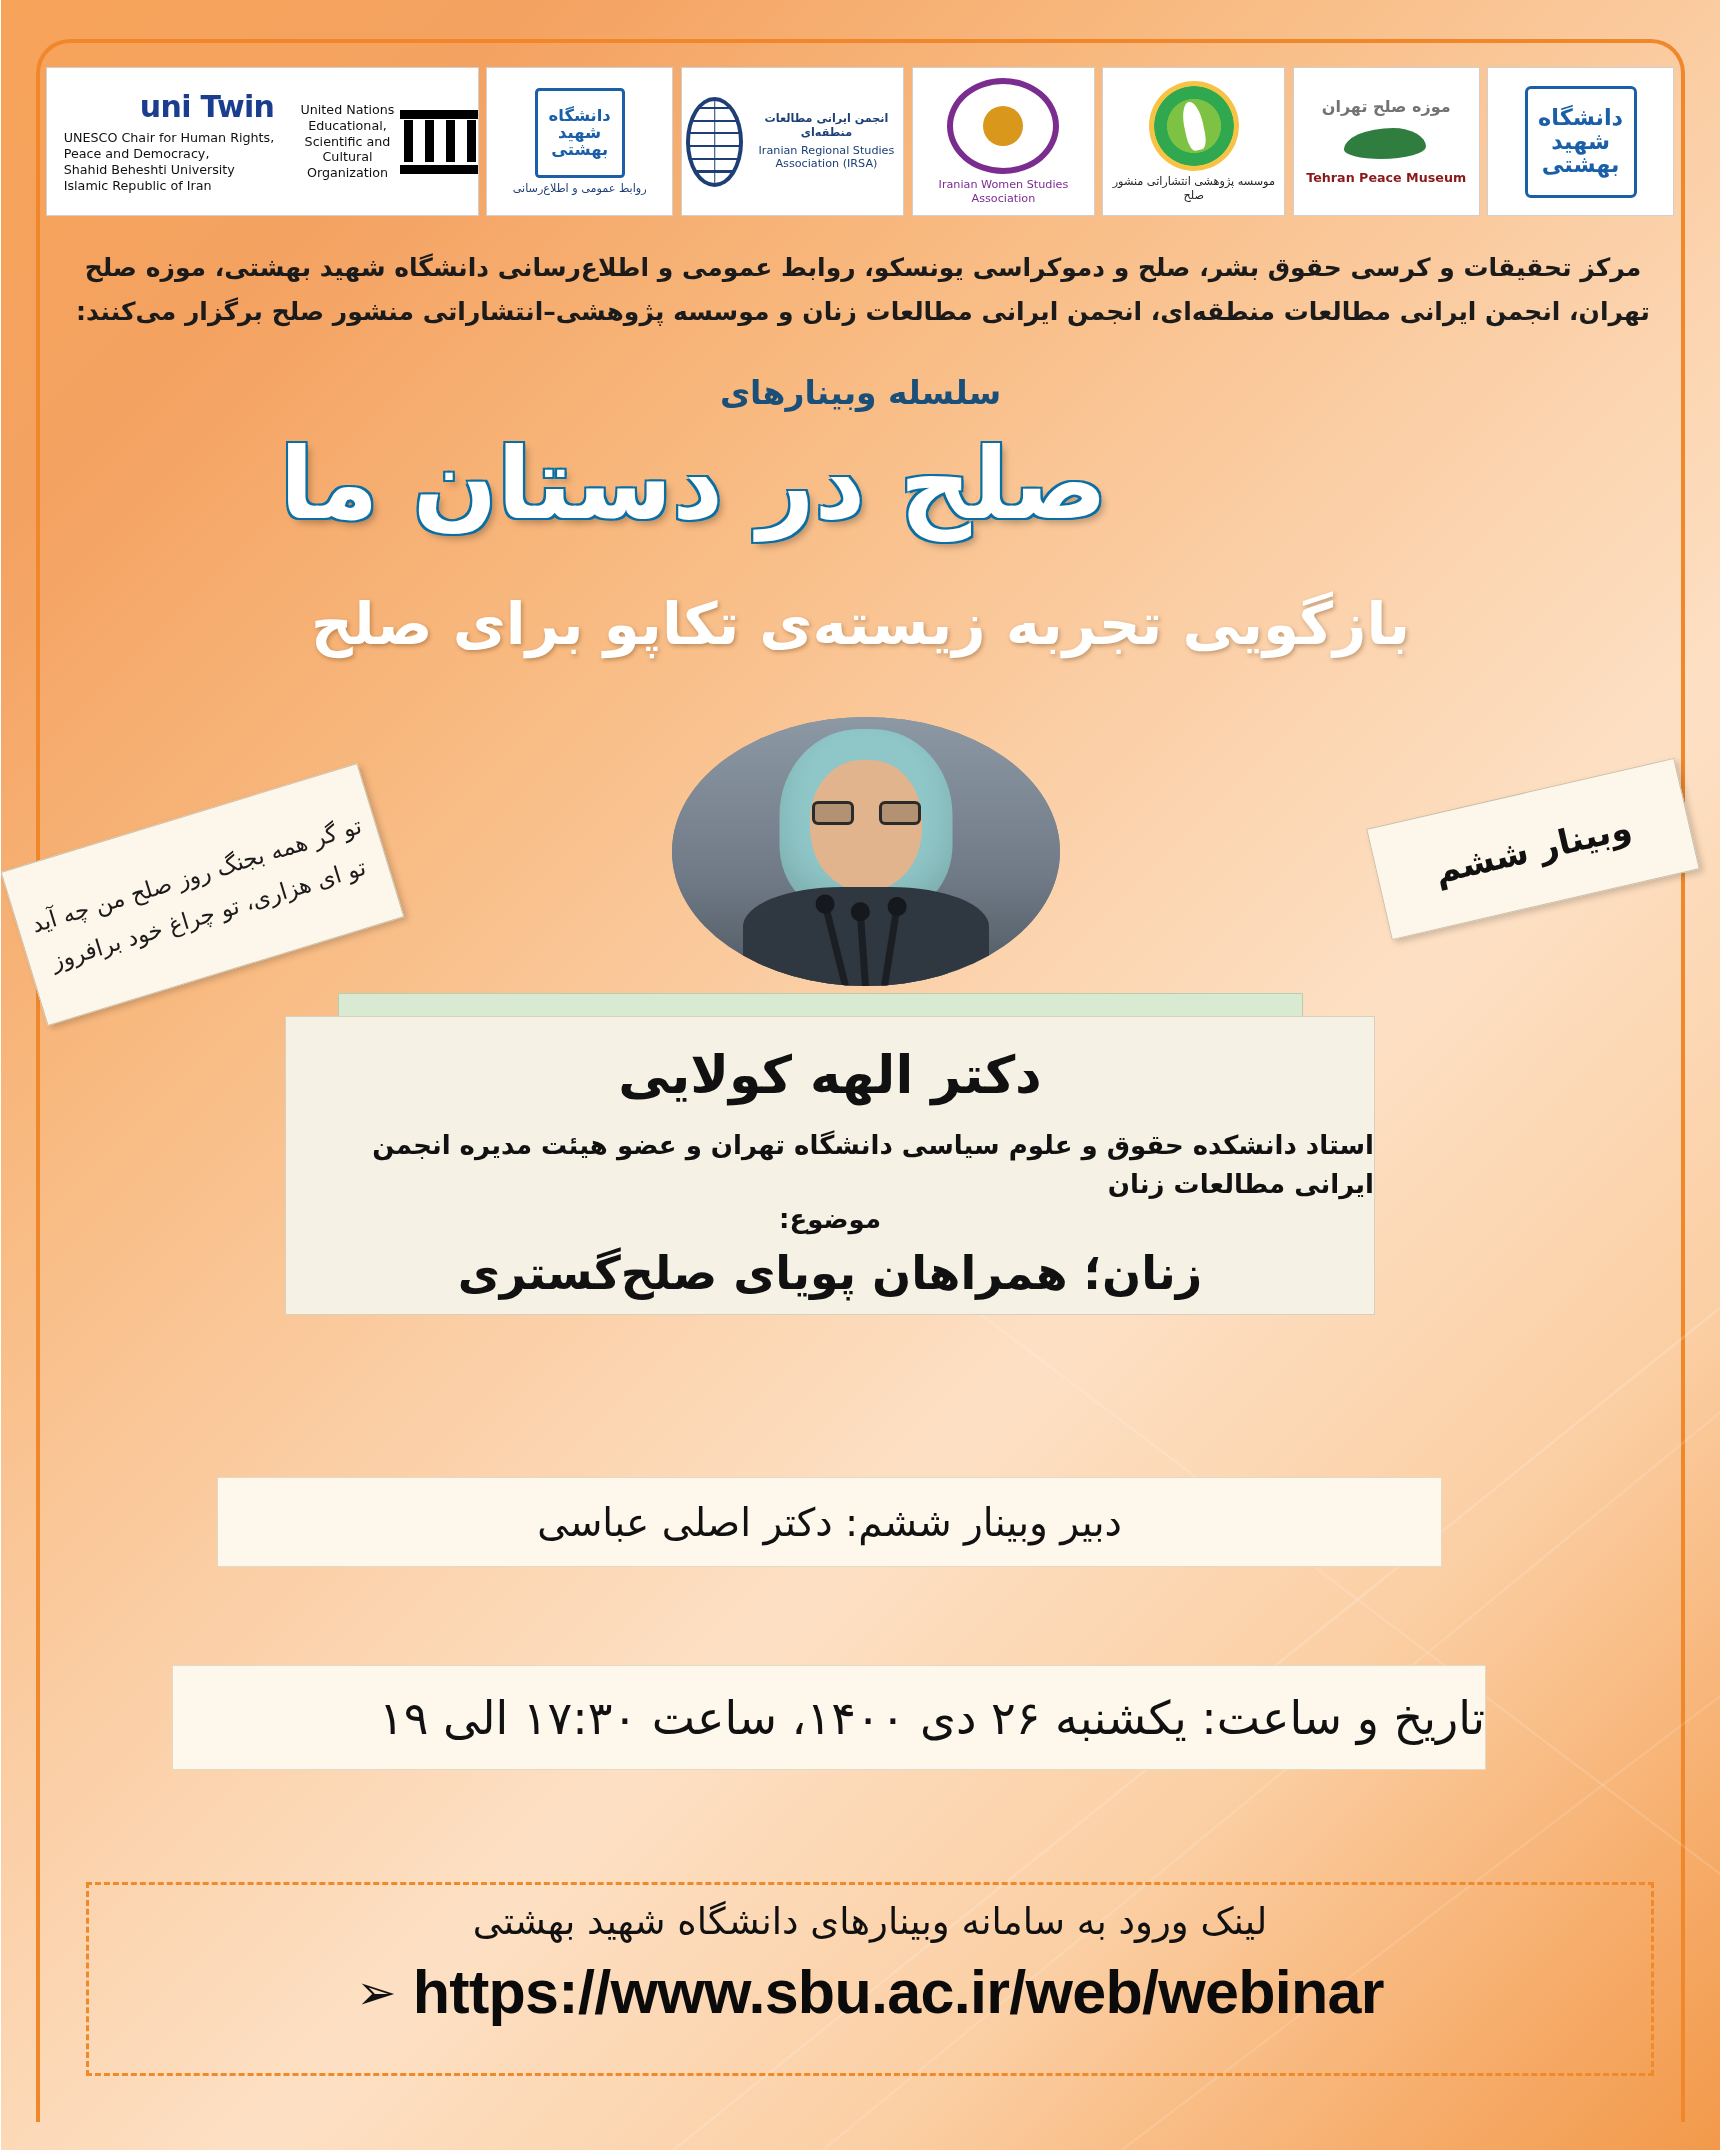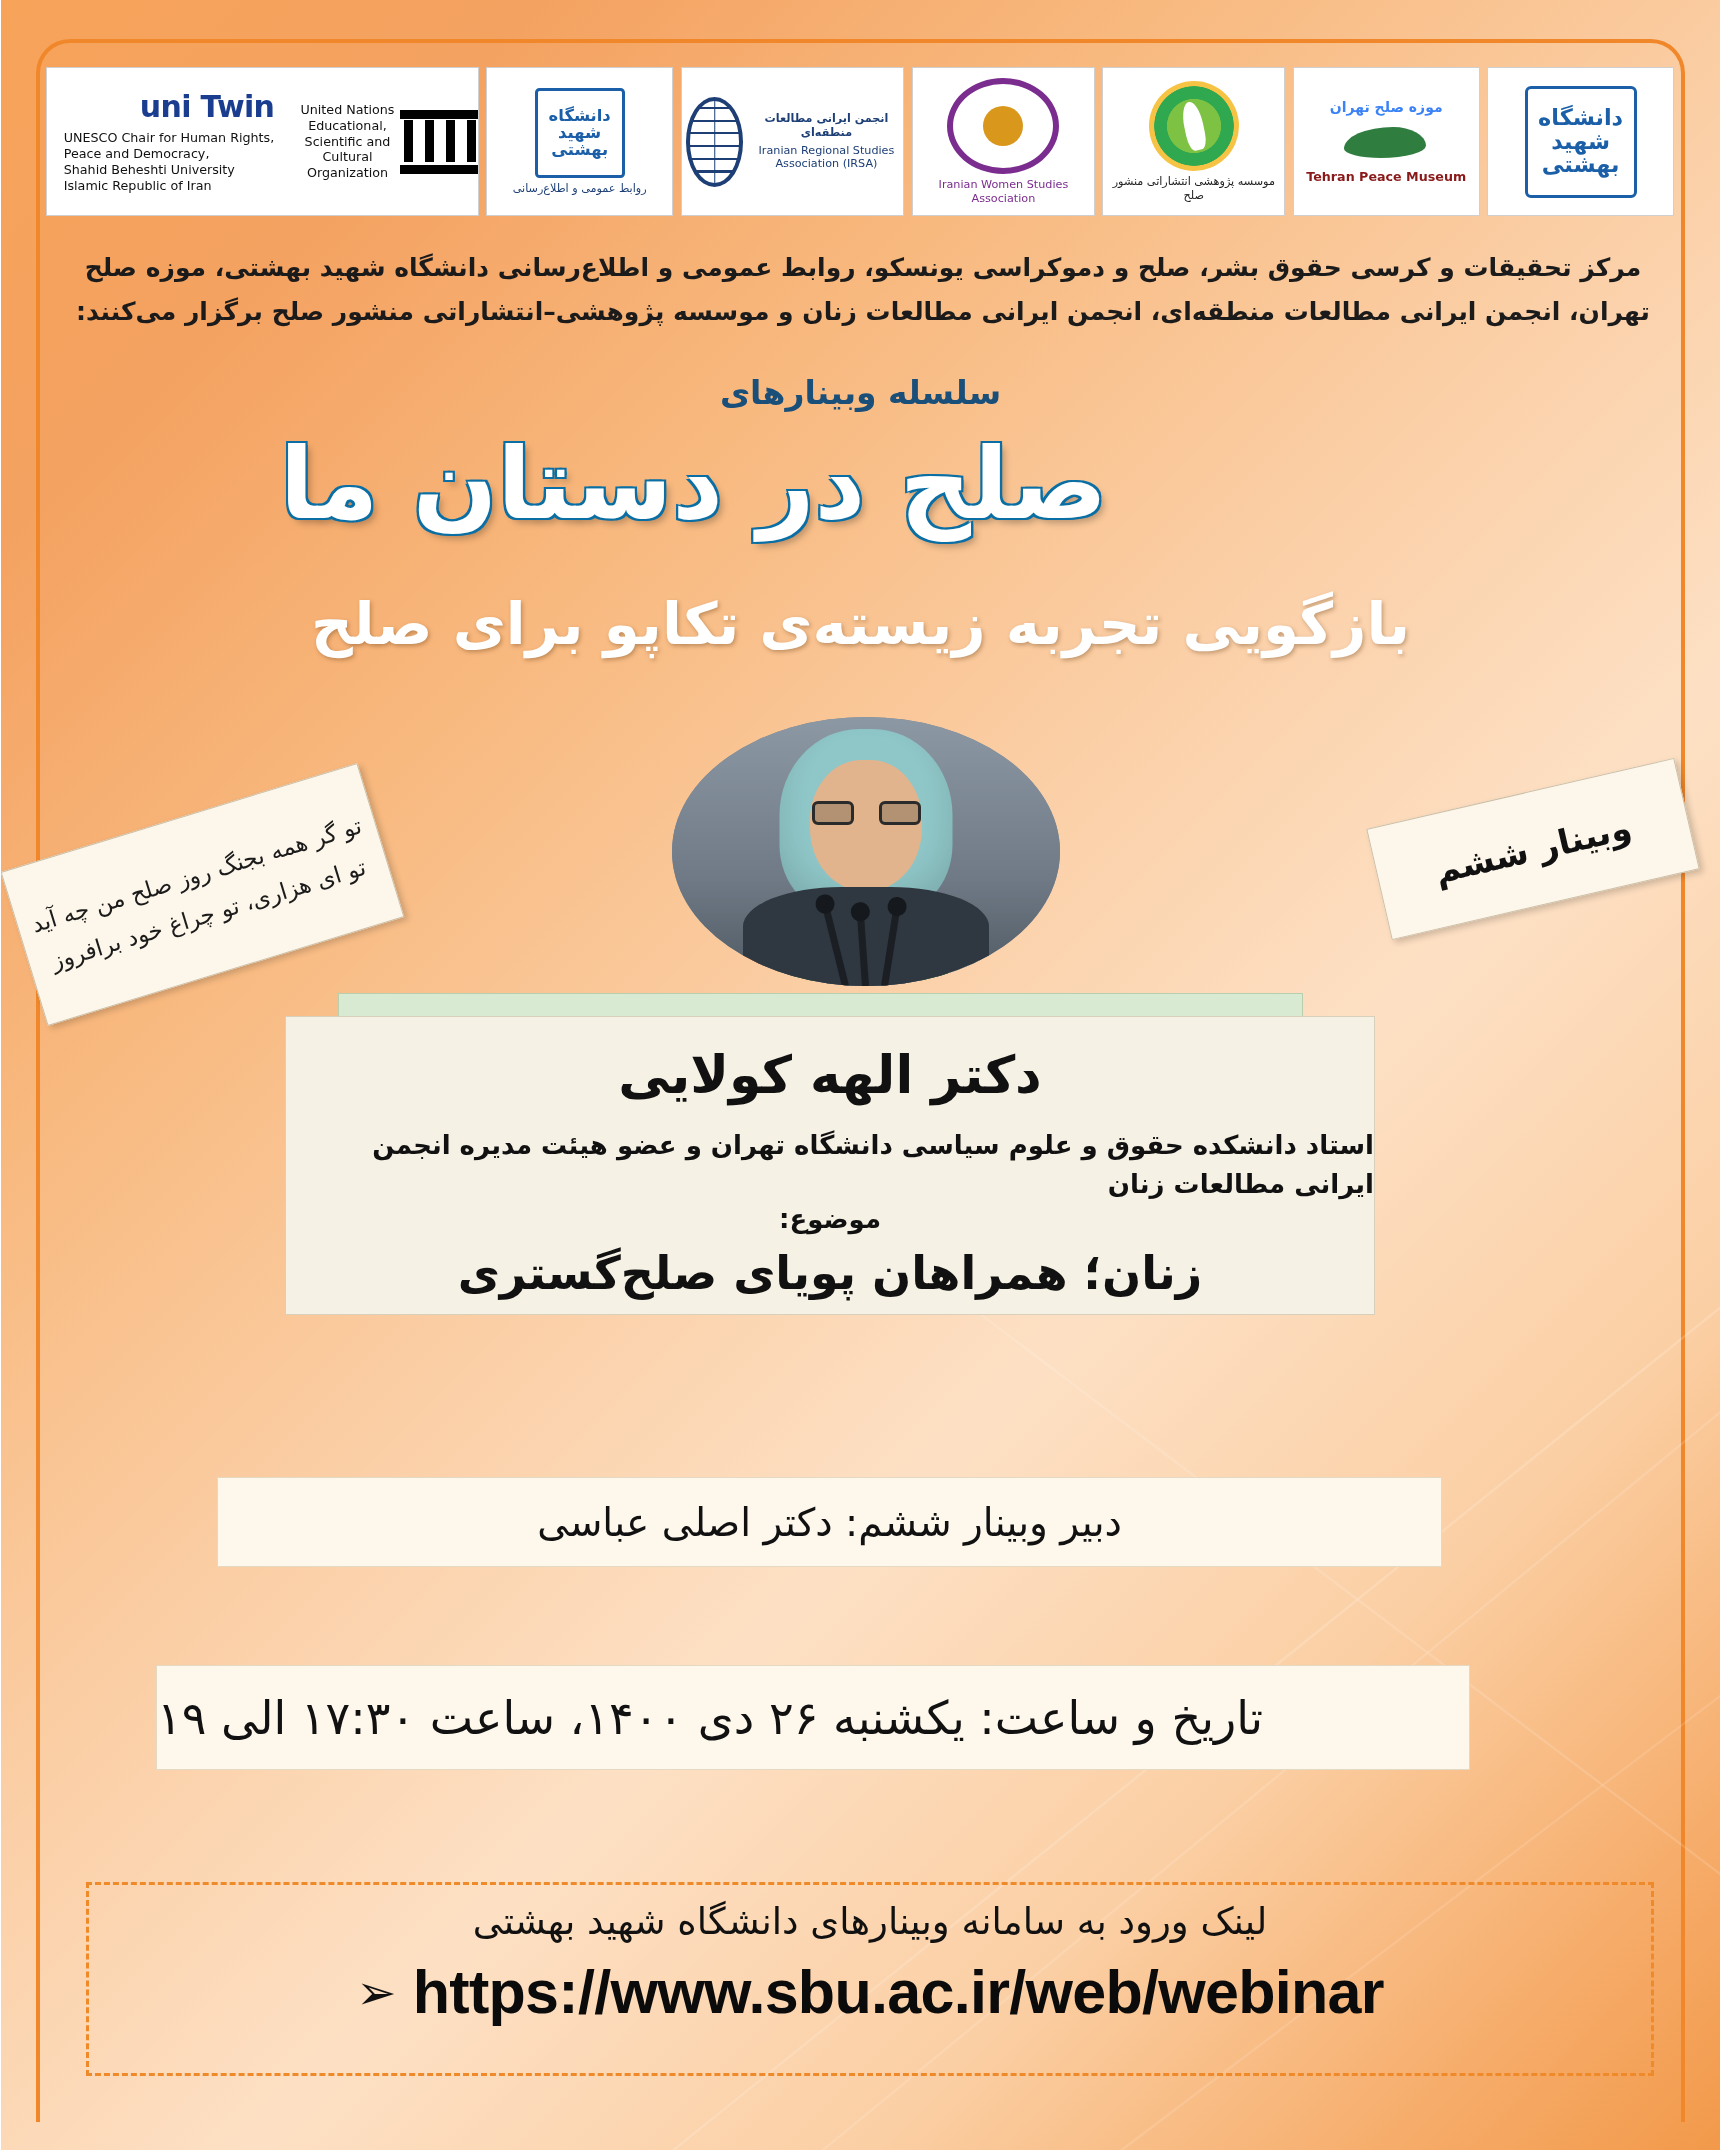--- a/index.html
+++ b/index.html
@@ -97,22 +97,22 @@
     color: #1a5fa8;
     font-size: 16.4px;
     font-weight: bold;
     display: flex; align-items: center; justify-content: center;
     text-align: center;
     line-height: 1.05;
     padding: 3px;
     box-sizing: border-box;
   }
   .logo-caption {
-    font-size: 14px;
-    color: #3b82f6;
+    font-size: 16px;
+    color: #737373;
     text-align: center;
     font-weight: bold;
     line-height: 1.15;
   }
   .logo-caption-small {
     font-size: 11.2px;
     color: #222;
     text-align: center;
     line-height: 1.2;
   }
@@ -474,30 +474,30 @@
   }
   .secretary-bar span {
     font-size: 39px;
     color: #111;
     font-weight: normal;
   }
 
   
   .date-bar {
     position: absolute;
-    left: 156px;
+    left: 172px;
     top: 1665px;
     width: 1314px;
     height: 105px;
     background: #fdf7ec;
     border: 1.5px solid #e4d9c3;
     box-sizing: border-box;
     display: flex;
     align-items: center;
-    justify-content: flex-end;
+    justify-content: flex-start;
     direction: rtl;
   }
   .date-bar span {
     font-size: 46px;
     color: #111;
   }
 
   
   .link-box {
     position: absolute;

